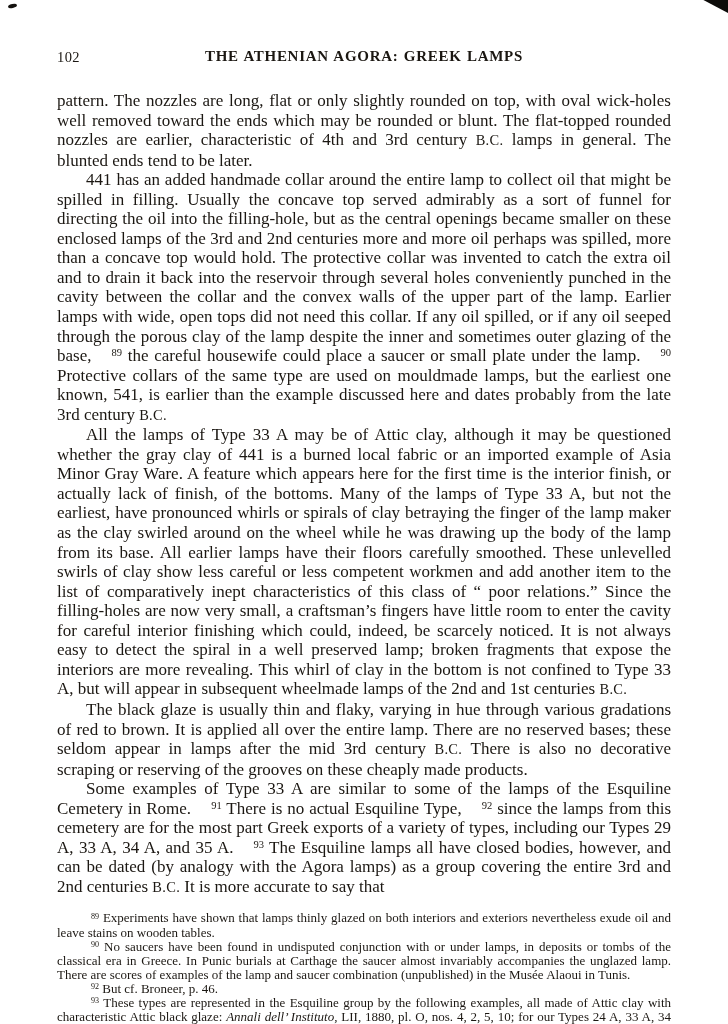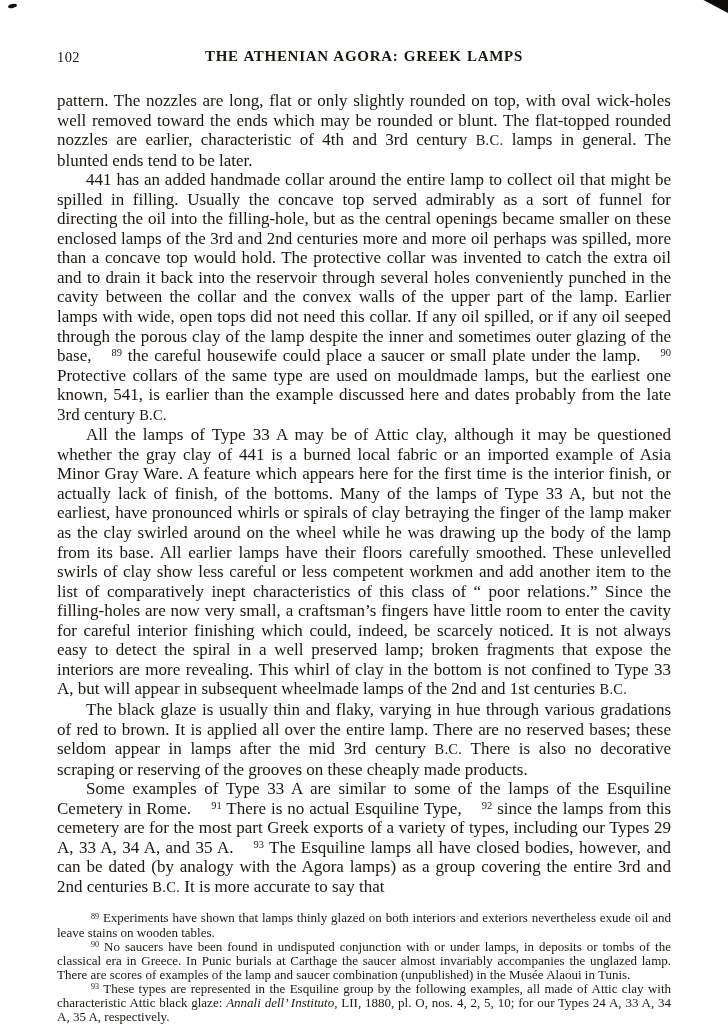--- a/index.html
+++ b/index.html
@@ -111,16 +111,17 @@
         <p class="body-p"><span>pattern.  The nozzles are long, flat or only slightly rounded on top, with oval wick-holes well removed toward the ends which may be rounded or blunt.  The flat-topped rounded nozzles are earlier, characteristic of 4th and 3rd century </span><span class="sc">B.C.</span><span> lamps in general.  The blunted ends tend to be later.</span></p>
         <p class="body-p indent"><span class="b">441</span><span> has an added handmade collar around the entire lamp to collect oil that might be spilled in filling.  Usually the concave top served admirably as a sort of funnel for directing the oil into the filling-hole, but as the central openings became smaller on these enclosed lamps of the 3rd and 2nd centuries more and more oil perhaps was spilled, more than a concave top would hold. The protective collar was invented to catch the extra oil and to drain it back into the reservoir through several holes conveniently punched in the cavity between the collar and the convex walls of the upper part of the lamp.  Earlier lamps with wide, open tops did not need this collar. If any oil spilled, or if any oil seeped through the porous clay of the lamp despite the inner and sometimes outer glazing of the base,</span><sup class="fn-ref">89</sup><span> the careful housewife could place a saucer or small plate under the lamp.</span><sup class="fn-ref">90</sup><span>  Protective collars of the same type are used on mouldmade lamps, but the earliest one known, </span><span class="b">541</span><span>, is earlier than the example discussed here and dates probably from the late 3rd century </span><span class="sc">B.C.</span></p>
         <p class="body-p indent"><span>All the lamps of Type </span><span class="b">33 A</span><span> may be of Attic clay, although it may be questioned whether the gray clay of </span><span class="b">441</span><span> is a burned local fabric or an imported example of Asia Minor Gray Ware.  A feature which appears here for the first time is the interior finish, or actually lack of finish, of the bottoms.  Many of the lamps of Type </span><span class="b">33 A</span><span>, but not the earliest, have pronounced whirls or spirals of clay betraying the finger of the lamp maker as the clay swirled around on the wheel while he was drawing up the body of the lamp from its base.  All earlier lamps have their floors carefully smoothed.  These unlevelled swirls of clay show less careful or less competent workmen and add another item to the list of comparatively inept characteristics of this class of “ poor relations.” Since the filling-holes are now very small, a craftsman’s fingers have little room to enter the cavity for careful interior finishing which could, indeed, be scarcely noticed.  It is not always easy to detect the spiral in a well preserved lamp; broken fragments that expose the interiors are more revealing. This whirl of clay in the bottom is not confined to Type </span><span class="b">33 A</span><span>, but will appear in subsequent wheelmade lamps of the 2nd and 1st centuries </span><span class="sc">B.C.</span></p>
         <p class="body-p indent"><span>The black glaze is usually thin and flaky, varying in hue through various gradations of red to brown.  It is applied all over the entire lamp.  There are no reserved bases; these seldom appear in lamps after the mid 3rd century </span><span class="sc">B.C.</span><span>  There is also no decorative scraping or reserving of the grooves on these cheaply made products.</span></p>
         <p class="body-p indent"><span>Some examples of Type </span><span class="b">33 A</span><span> are similar to some of the lamps of the Esquiline Cemetery in Rome.</span><sup class="fn-ref">91</sup><span>  There is no actual Esquiline Type,</span><sup class="fn-ref">92</sup><span> since the lamps from this cemetery are for the most part Greek exports of a variety of types, including our Types </span><span class="b">29 A, 33 A, 34 A</span><span>, and </span><span class="b">35 A</span><span>.</span><sup class="fn-ref">93</sup><span>  The Esquiline lamps all have closed bodies, however, and can be dated (by analogy with the Agora lamps)  as a group covering the entire 3rd and 2nd centuries </span><span class="sc">B.C.</span><span>  It is more accurate to say that</span></p>
       </div>
 
     <div class="footnotes">
         <p class="footnote"><sup class="fn-ref">89</sup> <span>Experiments have shown that lamps thinly glazed on both interiors and exteriors nevertheless exude oil and leave stains on wooden tables.</span></p>
         <p class="footnote"><sup class="fn-ref">90</sup> <span>No saucers have been found in undisputed conjunction with or under lamps, in deposits or tombs of the classical era in Greece.  In Punic burials at Carthage the saucer almost invariably accompanies the unglazed lamp. There are scores of examples of the lamp and saucer combination (unpublished) in the Musée Alaoui in Tunis.</span></p>
+        <p class="footnote"><sup class="fn-ref">92</sup> <span>But cf. Broneer, p. 46.</span></p>
         <p class="footnote"><sup class="fn-ref">93</sup> <span>These types are represented in the Esquiline group by the following examples, all made of Attic clay with characteristic Attic black glaze: </span><span class="i">Annali dell’ Instituto</span><span>, LII, 1880, pl. O, nos. 4, 2, 5, 10; for our Types 24 A, 33 A, 34 A, 35 A, respectively.</span></p>
       </div>
   </div>
 </div>
 
 </body></html>

